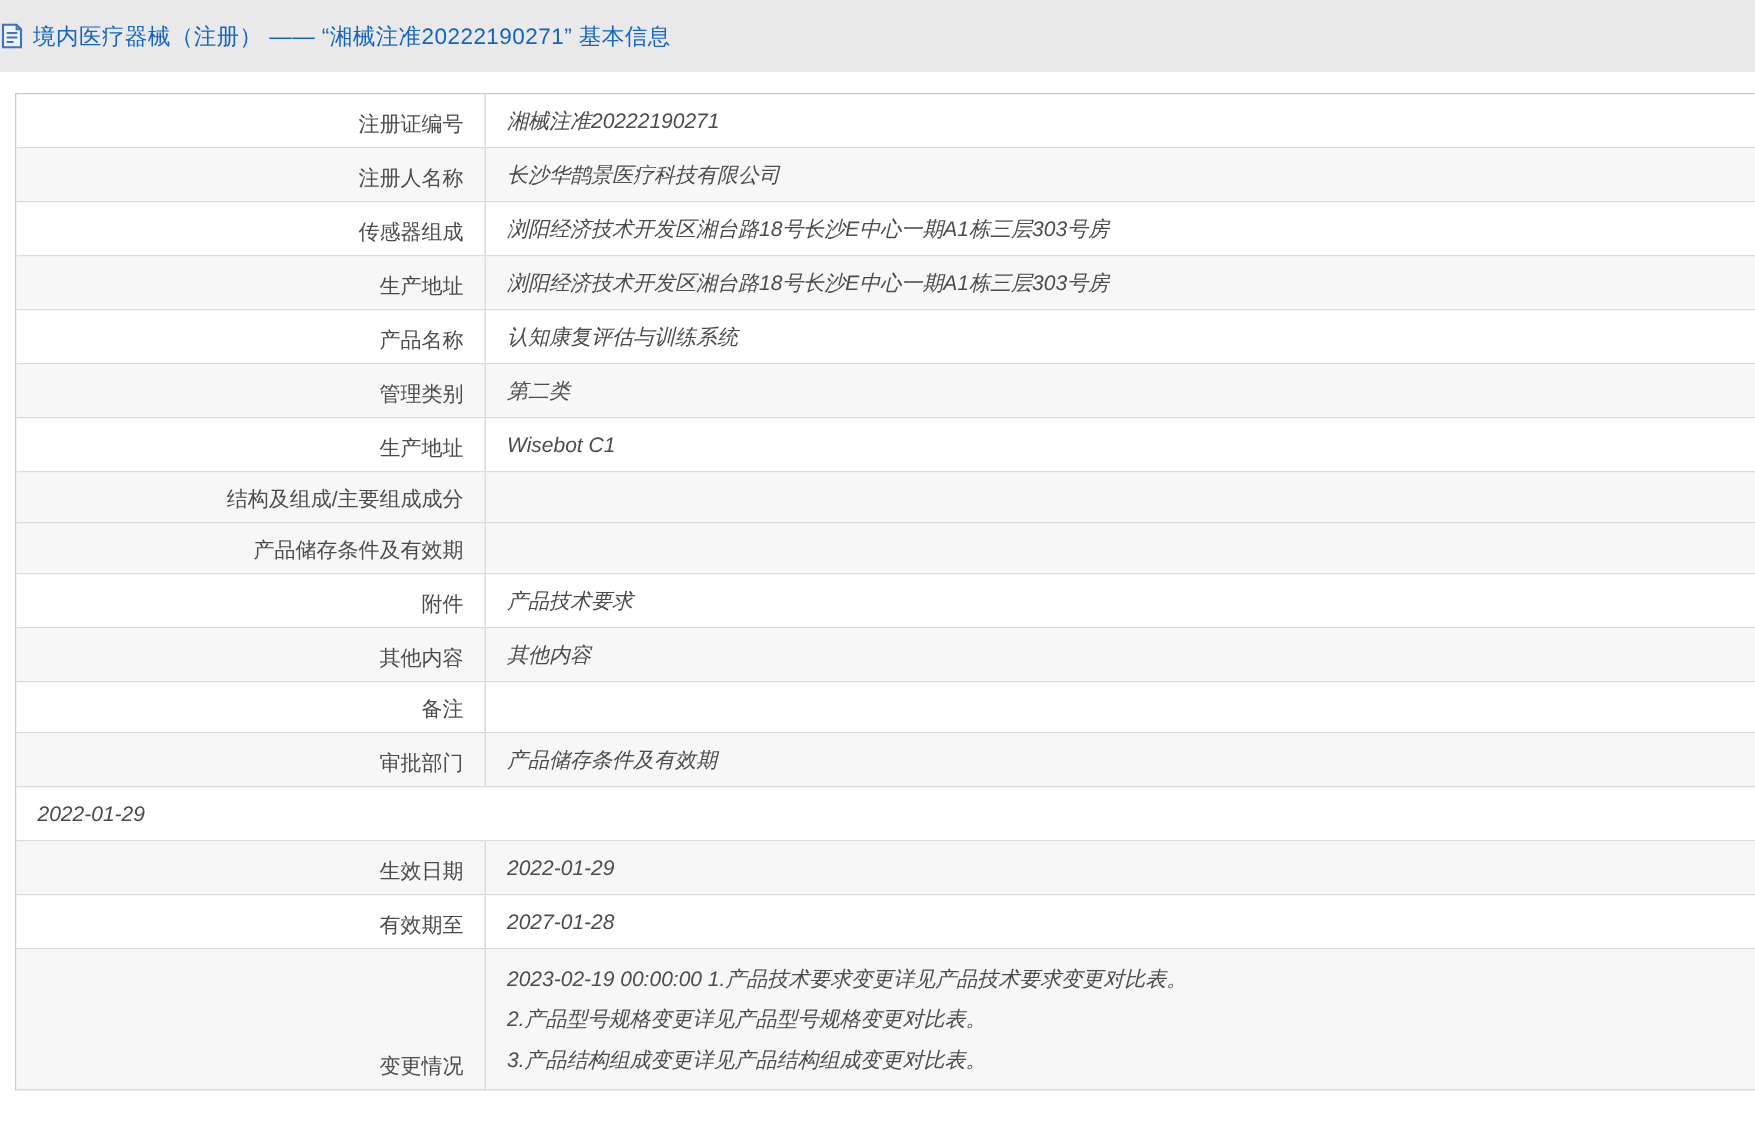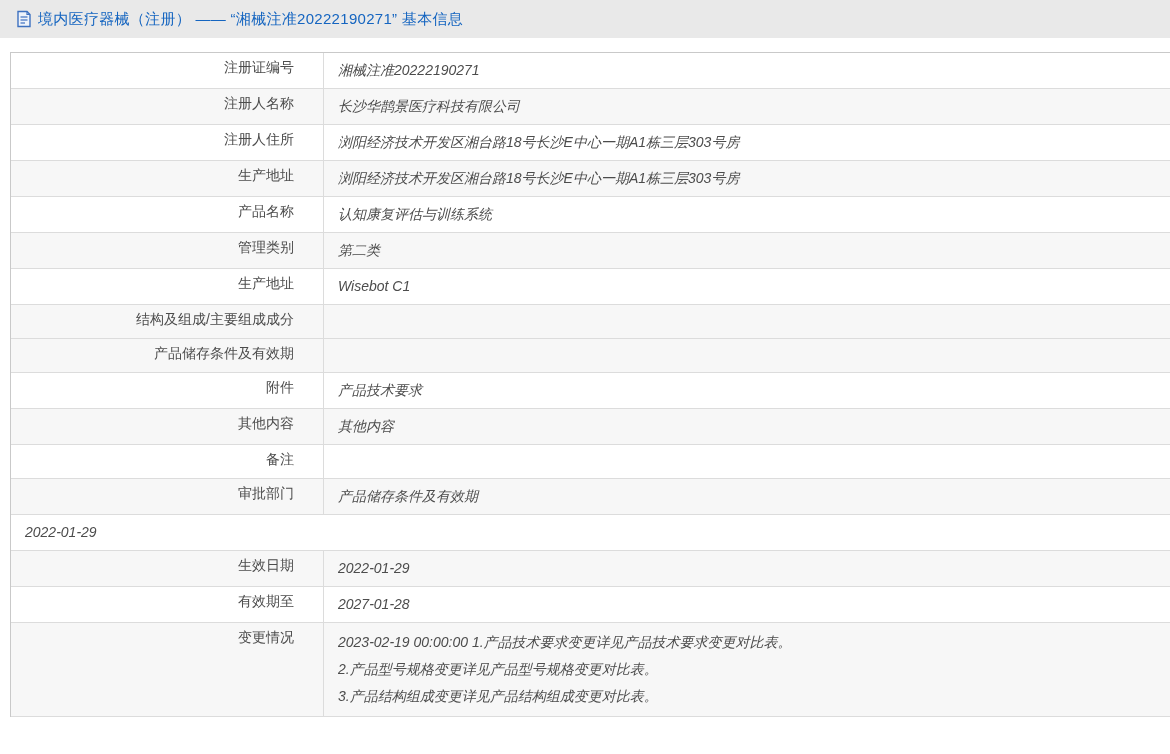--- a/index.html
+++ b/index.html
@@ -2,28 +2,28 @@
 <html style="--accent: #1565c0; --link: #4a86c8; --strip: #e9e9e9; --alt: #f7f7f7; --text: #4c4c4c;"><head>
 <meta charset="utf-8">
 <style>
   :root{
     --accent:#1565c0; --link:#4a86c8; --alt:#f7f7f7; --strip:#e9e9e9;
     --border:#c9c9c9; --row-border:#dcdcdc; --text:#4c4c4c;
   }
   *{box-sizing:border-box;margin:0;padding:0;}
   html,body{width:1170px;height:754px;overflow:hidden;background:#fff;
     font-family:"Liberation Sans","DejaVu Sans",sans-serif;color:var(--text);}
-  .header-strip{height:38px;background:var(--strip);display:flex;align-items:center;padding-left:16px;}
+  .header-strip{height:48px;background:var(--strip);display:flex;align-items:center;padding-left:0;}
   .doc-icon{display:inline-flex;margin-right:6px;flex:0 0 auto;}
   .page-title{font-size:15px;color:var(--accent);letter-spacing:.3px;}
   .info-table{margin:14px 0 0 10px;border-top:1px solid var(--border);border-left:1px solid var(--border);}
   .row{display:flex;min-height:34px;border-bottom:1px solid var(--row-border);background:#fff;font-size:14px;}
   .row.alt{background:var(--alt);}
-  .label{width:313px;flex:0 0 313px;display:flex;align-items:flex-start;justify-content:flex-end;
-    text-align:right;padding:6px 29px 6px 6px;border-right:1px solid var(--row-border);}
+  .label{width:313px;flex:0 0 313px;display:flex;align-items:flex-end;justify-content:flex-end;
+    text-align:right;padding:6px 14px 6px 6px;border-right:1px solid var(--row-border);}
   .value{flex:1;display:flex;flex-direction:column;justify-content:center;
     padding:6px 14px;line-height:23px;font-style:italic;}
   .value-line{line-height:27px;}
   .label-inner{display:inline-flex;align-items:center;}
 </style>
 </head>
 <body>
 
 <div class="header-strip">
   <span class="doc-icon">
@@ -53,21 +53,21 @@
         <span class="label-inner">
           <span>注册人名称</span>
         </span>
       </div>
     <div class="value">长沙华鹊景医疗科技有限公司</div>
   </div>
 
   <div class="row">
     <div class="label">
         <span class="label-inner">
-          <span>注册人住所</span>
+          <span>传感器组成</span>
         </span>
       </div>
     <div class="value">浏阳经济技术开发区湘台路18号长沙E中心一期A1栋三层303号房</div>
   </div>
 
   <div class="row alt">
     <div class="label">
         <span class="label-inner">
           <span>生产地址</span>
         </span>

